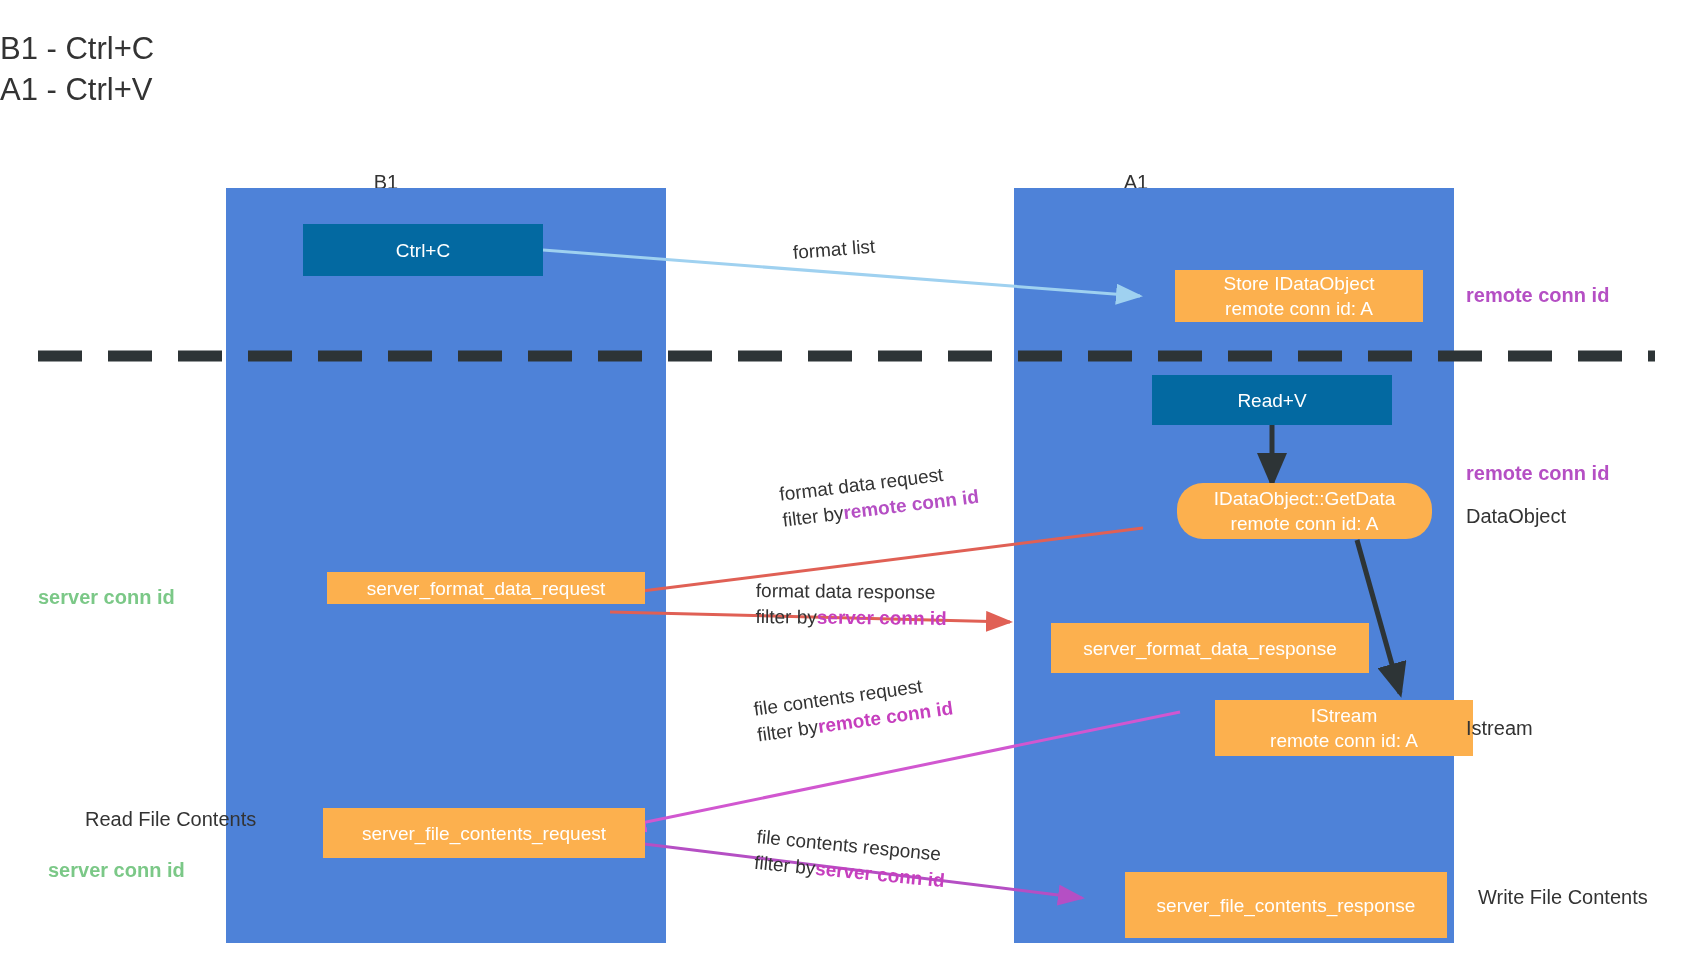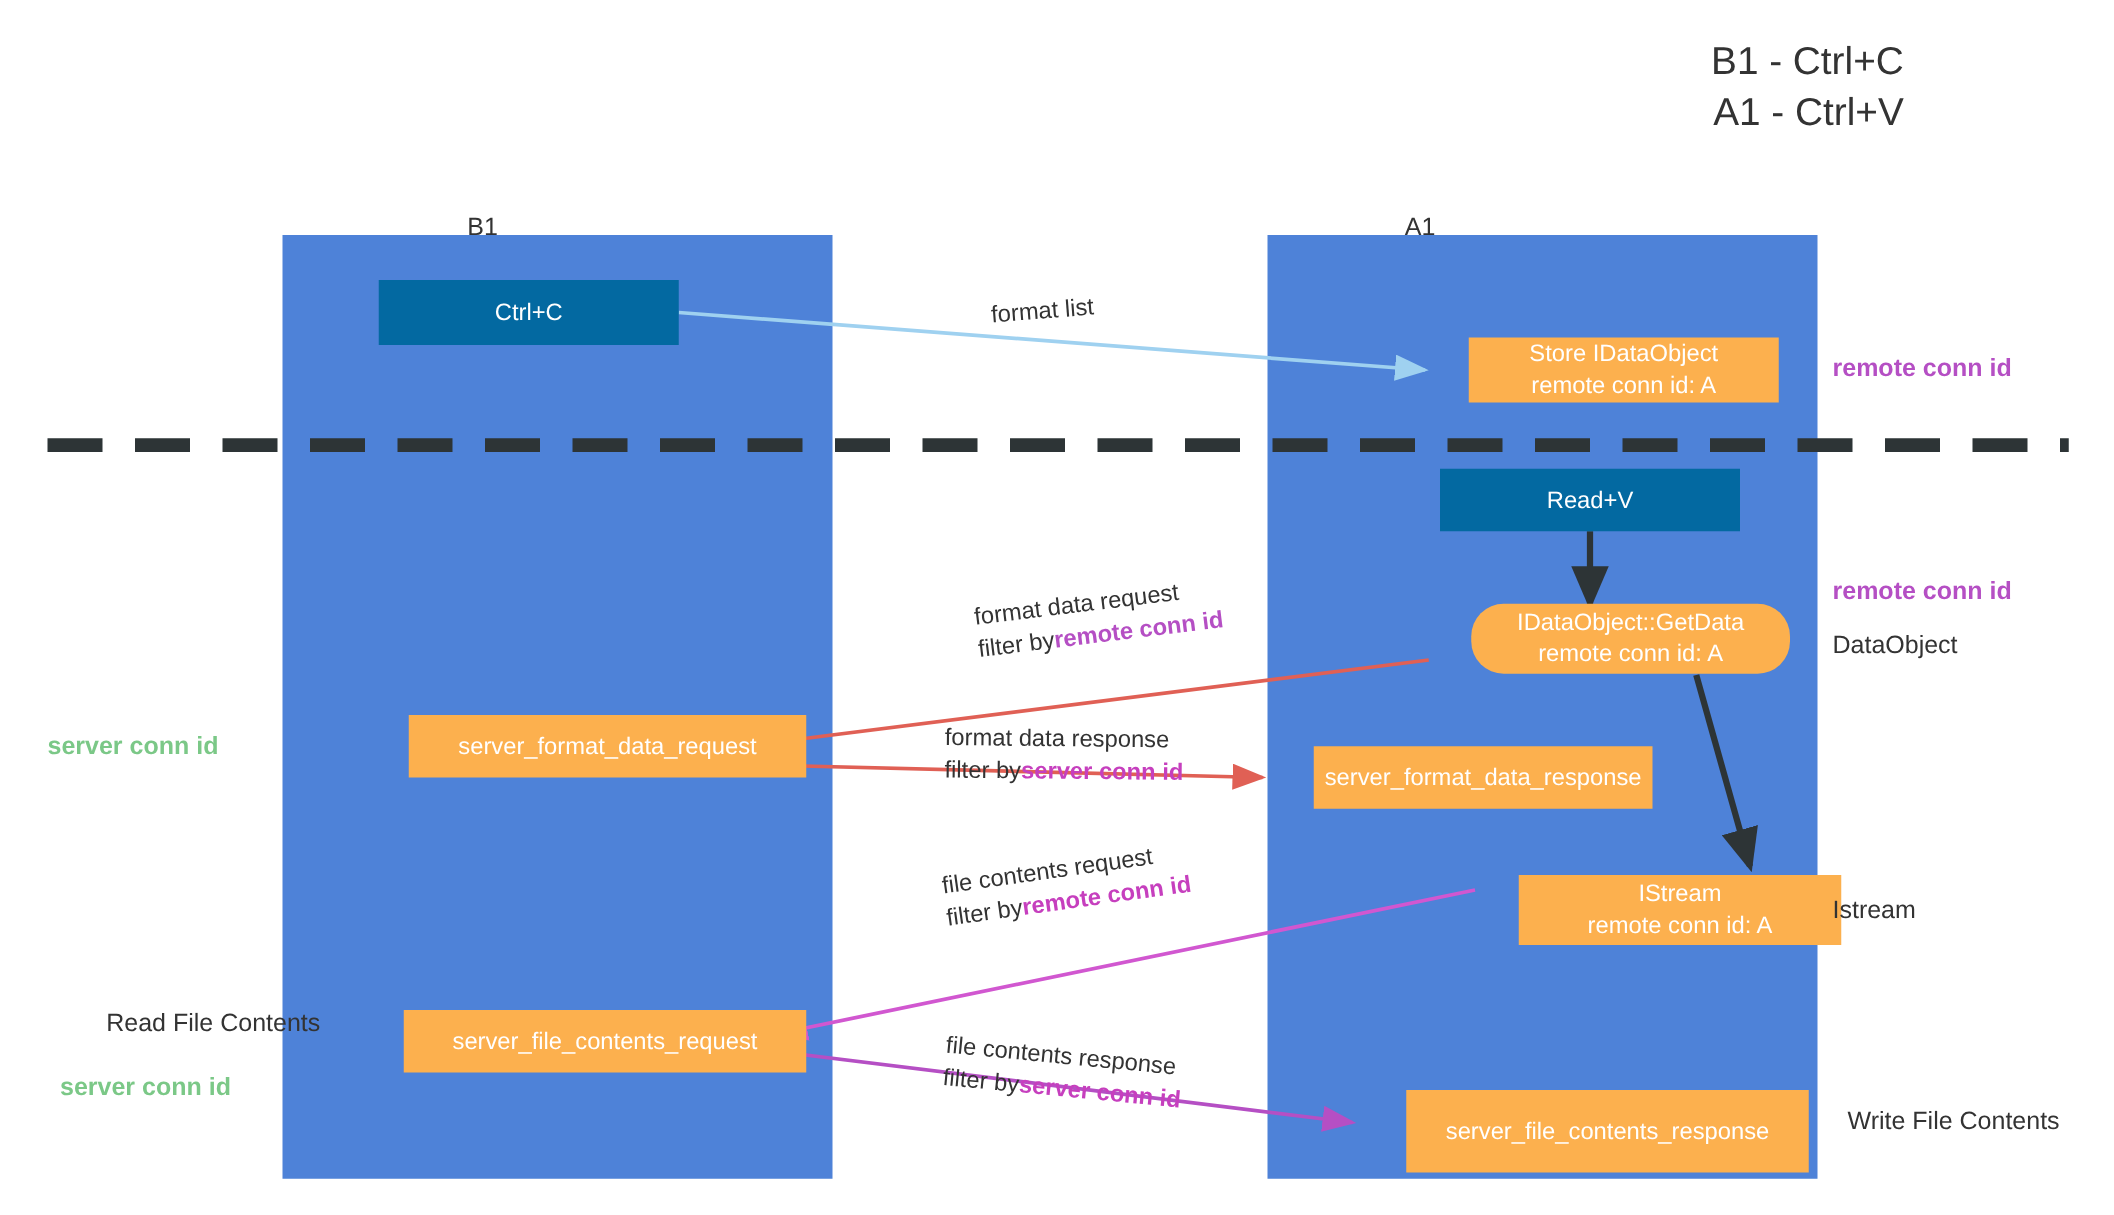--- a/index.html
+++ b/index.html
@@ -28,21 +28,21 @@
     height: 972px;
     pointer-events: none;
   }
 
   
   .title {
     position: absolute;
     left: 0;
     top: 28px;
     width: 1523px;
-    text-align: right;
+    text-align: left;
     font-size: 31px;
     line-height: 41px;
     color: #333333;
     white-space: pre;
   }
 
   
   .col-header {
     position: absolute;
     text-align: center;
@@ -155,23 +155,23 @@
   <div class="box green" style="left:303px; top:224px; width:240px; height:52px;">Ctrl+C</div>
 
   <div class="box orange" style="left:1140px; top:270px; width:248px; height:52px;">Store IDataObject
 remote conn id: A</div>
 
   <div class="box green" style="left:1152px; top:375px; width:240px; height:50px;">Read+V</div>
 
   <div class="box orange" style="left:1142px; top:483px; width:255px; height:56px;border-radius:26px;">IDataObject::GetData
 remote conn id: A</div>
 
-  <div class="box orange" style="left:292px; top:572px; width:318px; height:50px;">server_format_data_request</div>
-
-  <div class="box orange" style="left:1016px; top:597px; width:271px; height:50px;">server_format_data_response</div>
+  <div class="box orange" style="left:292px; top:572px; width:318px; height:32px;">server_format_data_request</div>
+
+  <div class="box orange" style="left:1016px; top:623px; width:318px; height:50px;">server_format_data_response</div>
 
   <div class="box orange" style="left:1180px; top:700px; width:258px; height:56px;">IStream
 remote conn id: A</div>
 
   <div class="box orange" style="left:288px; top:808px; width:322px; height:50px;">server_file_contents_request</div>
 
   <div class="box orange" style="left:1090px; top:872px; width:322px; height:66px;">server_file_contents_response</div>
 
   <div class="edge-label" style="left:792px; top:240px; transform: rotate(-4.5deg);">
     <span>format list</span>

